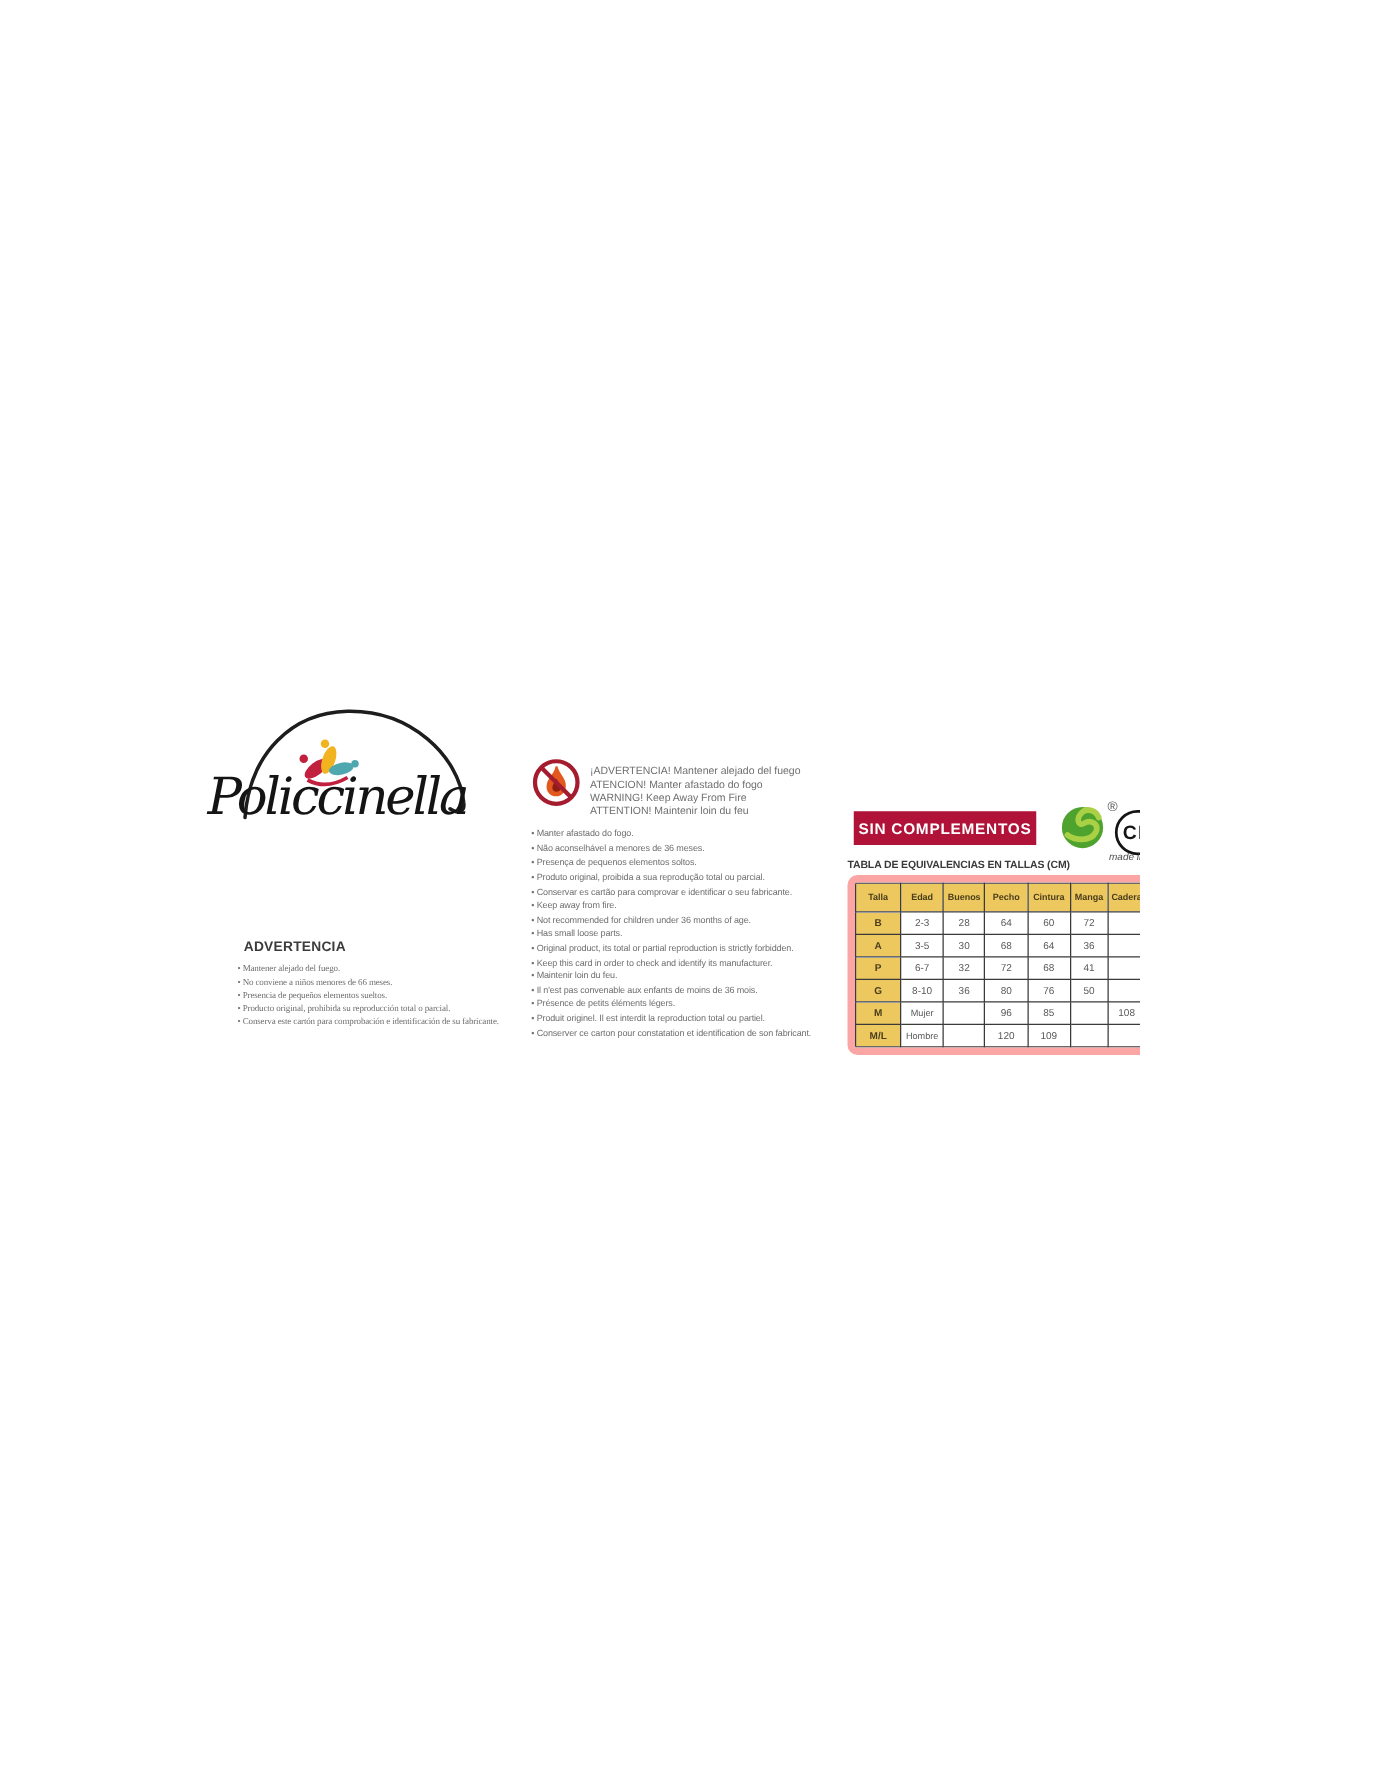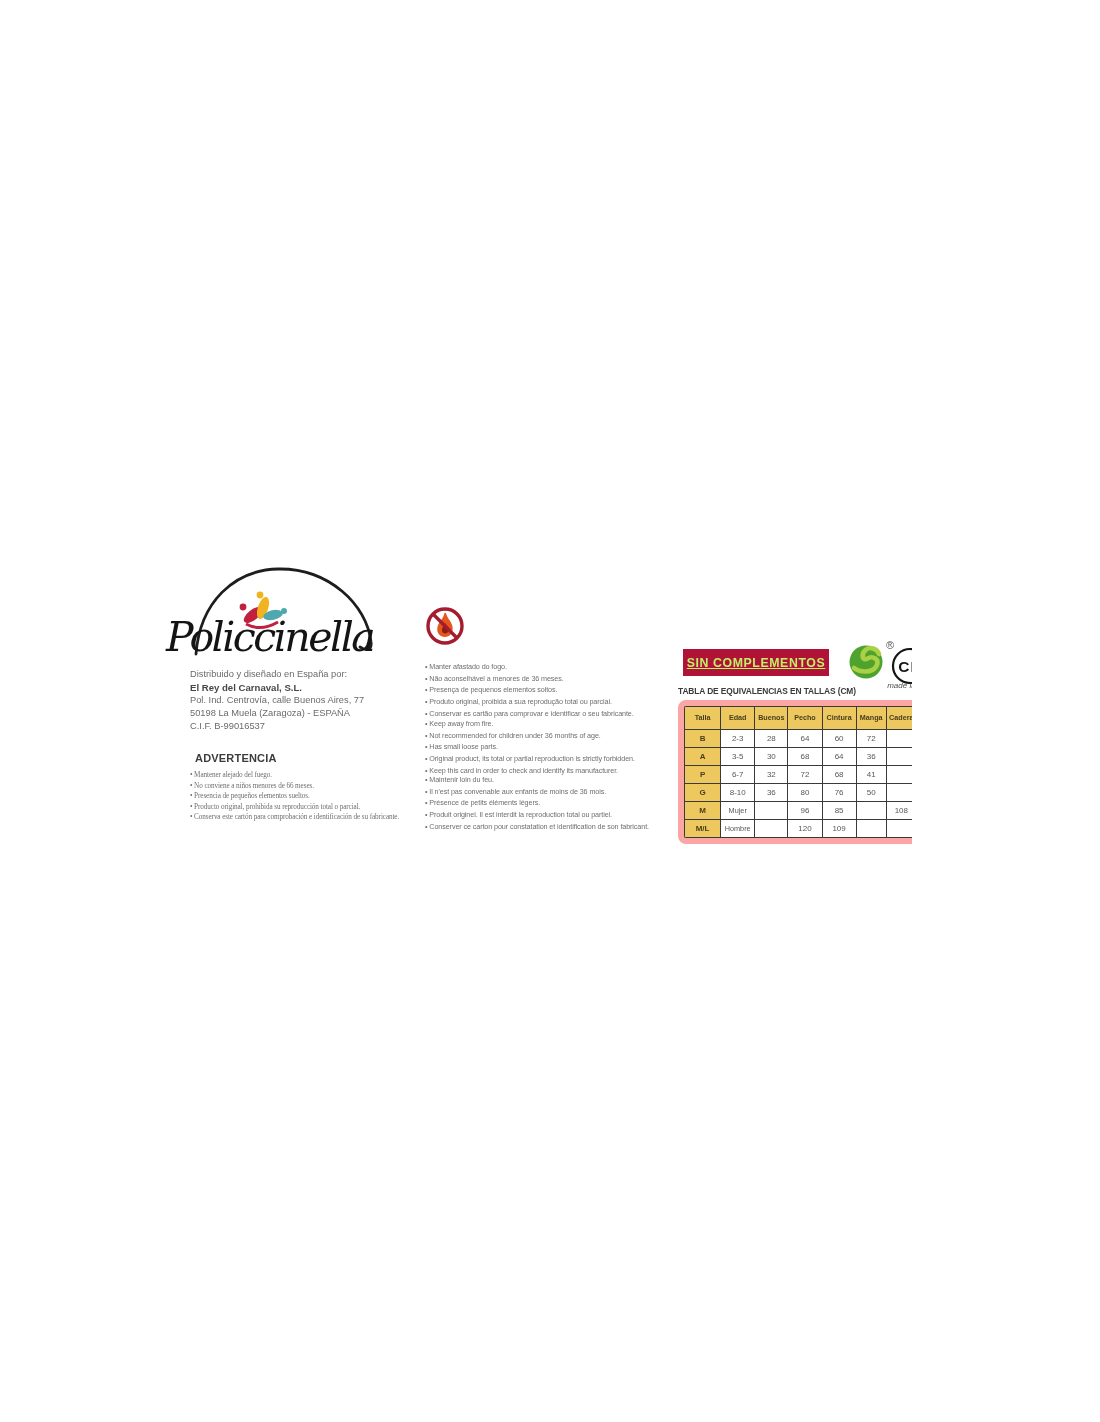--- a/index.html
+++ b/index.html
@@ -18,21 +18,21 @@
   
   .fire-icon{left:424px;top:605px;width:42px;height:42px;}
   .fire-lines{left:472px;top:611px;width:190px;font-size:8.4px;line-height:10.8px;color:#6e6e6e;white-space:nowrap;}
   .mid-block{width:252px;line-height:11.7px;}
   .pt-block{left:425px;top:661px;}
   .en-block{left:425px;top:718px;}
   .fr-block{left:425px;top:774px;}
 
   
   .banner{left:683px;top:649px;width:146px;height:27px;display:flex;align-items:center;justify-content:center;
-          color:#bef264;font-weight:bold;font-size:12.3px;letter-spacing:.6px;text-decoration:underline;}
+          color:#ffffff;font-weight:bold;font-size:12.3px;letter-spacing:.6px;}
   .greendot-svg{left:847px;top:639px;width:48px;height:46px;}
   .ce-svg{left:891px;top:647px;width:38px;height:38px;}
   .made-in{left:843px;top:681px;width:94px;text-align:right;font-size:8px;color:#4d4d4d;font-style:italic;}
   .table-title{left:678px;top:686px;font-size:8.4px;font-weight:bold;color:#3a3a3a;letter-spacing:-.1px;}
 
   .size-table-wrap{left:678px;top:700px;width:258px;border:6px solid #fca5a5;border-radius:8px;
                    overflow:hidden;background:#ffffff;}
   .size-table{border-collapse:collapse;width:100%;table-layout:fixed;}
   .size-table th,.size-table td{border:1px solid #3a3a3a;text-align:center;padding:0;overflow:hidden;}
   .size-table th{background:#ecc85f;font-size:7.2px;font-weight:bold;color:#4a3d1c;height:22px;line-height:1.15;}
@@ -53,43 +53,42 @@
       <circle cx="83" cy="49" r="3.4" fill="#c2203f"></circle>
       <ellipse cx="103" cy="50" rx="11.5" ry="5.2" fill="#f1b31f" transform="rotate(-72 103 50)"></ellipse>
       <circle cx="100" cy="37" r="3.4" fill="#f1b31f"></circle>
       <ellipse cx="113" cy="57" rx="10" ry="4.8" fill="#4fa8b0" transform="rotate(-12 113 57)"></ellipse>
       <circle cx="124" cy="53" r="3" fill="#4fa8b0"></circle>
       <path d="M86 66 Q 101 74 118 64" fill="none" stroke="#c2203f" stroke-width="3"></path>
     </g>
     <text x="6" y="93" font-family="DejaVu Serif, serif" font-style="italic" font-size="41" letter-spacing="-2.5" fill="#141414">Policcinella</text>
   </svg>
 
-  <div class="abs distributor">
-    <div>Distribuido y diseñado en España por:</div>
-    <div class="company">El Rey del Carnaval, S.L.</div>
-    <div>Pol. Ind. Centrovía, calle Buenos Aires, 77</div>
-    <div>50198 La Muela (Zaragoza) - ESPAÑA</div>
-    <div>C.I.F. B-99016537</div>
-  </div>
 
   <div class="abs adv-title">ADVERTENCIA</div>
   <div class="abs bullets adv-bullets">
       <div>• Mantener alejado del fuego.</div>
       <div>• No conviene a niños menores de 66 meses.</div>
       <div>• Presencia de pequeños elementos sueltos.</div>
       <div>• Producto original, prohibida su reproducción total o parcial.</div>
       <div>• Conserva este cartón para comprobación e identificación de su fabricante.</div>
     </div>
 
   <svg class="abs fire-icon" viewBox="0 0 42 42">
     <path d="M22 8 C 23 13, 27.5 16.5, 28.5 21.5 C 29.6 28, 25.5 32, 21 32 C 16 32, 12.4 28, 13.4 22.5 C 14.4 17, 19.5 14, 20.5 8 Z" fill="#e2581e"></path>
     <path d="M21 18 C 23 21, 25 23, 24.5 26 C 24 29, 18.5 29.4, 18 26 C 17.6 23.3, 19.5 21, 21 18 Z" fill="#8c1f12"></path>
     <circle cx="21" cy="21" r="17" fill="none" stroke="#a51c2e" stroke-width="3.4"></circle>
     <line x1="9" y1="9" x2="33" y2="33" stroke="#a51c2e" stroke-width="3.4"></line>
   </svg>
+  <div class="abs fire-lines">
+      <div>¡ADVERTENCIA! Mantener alejado del fuego</div>
+      <div>ATENCION! Manter afastado do fogo</div>
+      <div>WARNING! Keep Away From Fire</div>
+      <div>ATTENTION! Maintenir loin du feu</div>
+    </div>
 
   <div class="abs bullets mid-block pt-block">
       <div>• Manter afastado do fogo.</div>
       <div>• Não aconselhável a menores de 36 meses.</div>
       <div>• Presença de pequenos elementos soltos.</div>
       <div>• Produto original, proibida a sua reprodução total ou parcial.</div>
       <div>• Conservar es cartão para comprovar e identificar o seu fabricante.</div>
     </div>
   <div class="abs bullets mid-block en-block">
       <div>• Keep away from fire.</div>

